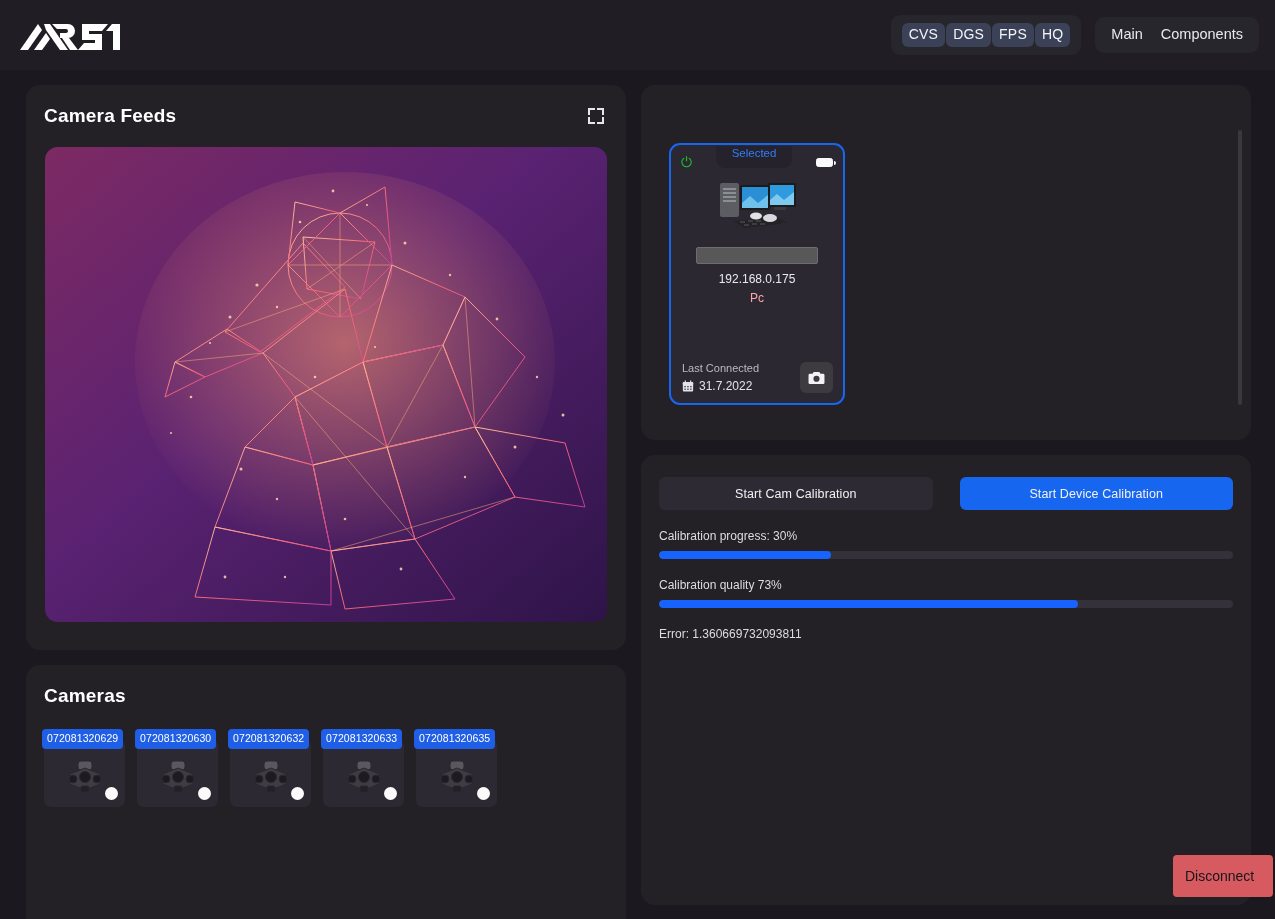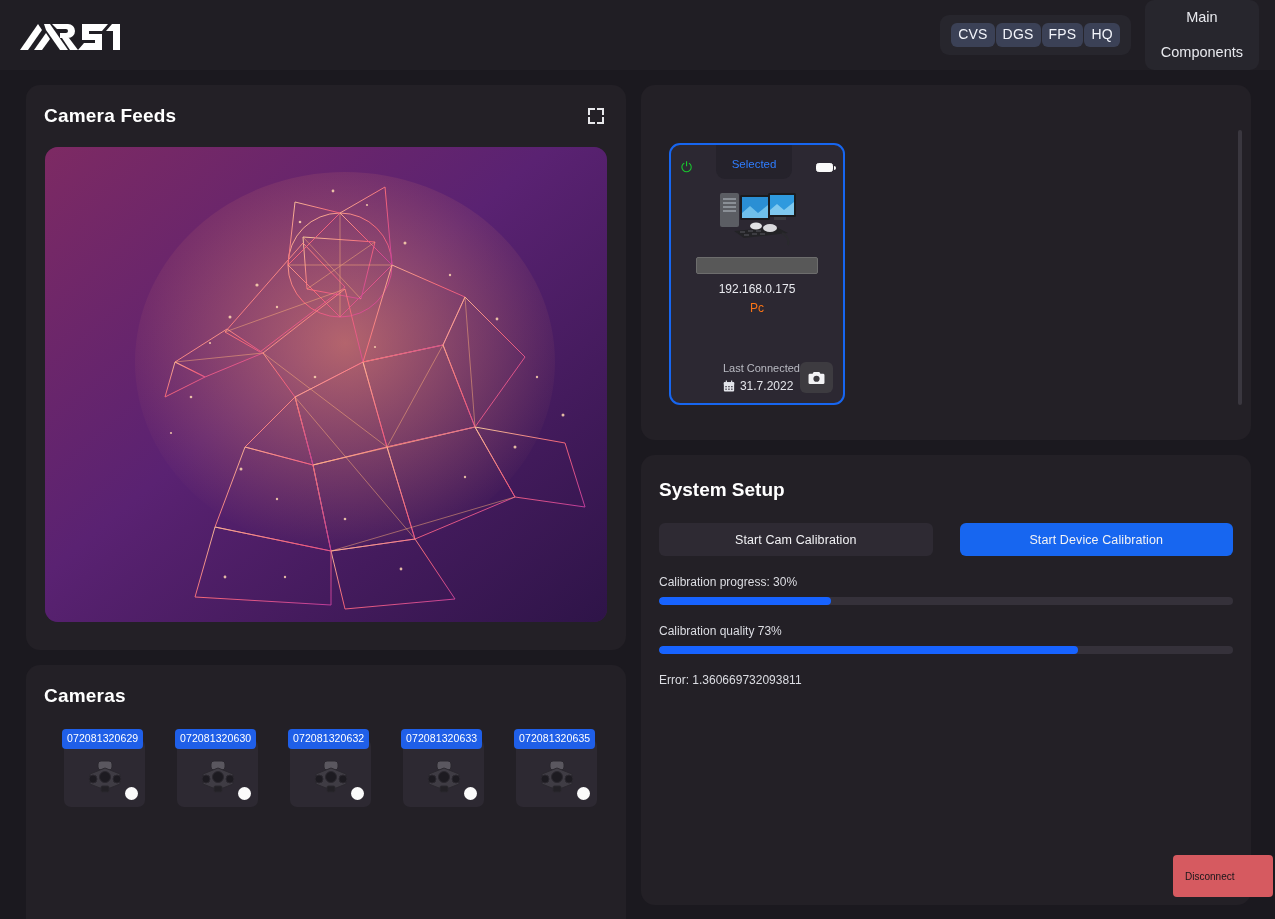--- a/index.html
+++ b/index.html
@@ -31,21 +31,20 @@
   .badge {
     background: #3b4156; color: #f2f4fa;
     font-size: 14px; font-weight: 400;
     border-radius: 6px; padding: 3px 7px 4px;
     letter-spacing: .2px; line-height: 1.15;
   }
   .nav-links {
     display: flex; align-items: center; gap: 18px;
     background: #27262d; border-radius: 9px;
     padding: 9px 16px;
-    flex-direction: column;
   }
   .nav-links a {
     color: #e8e9ee; font-size: 14.5px;
     text-decoration: none; line-height: 1.2;
   }
 
   
   .stage { position: absolute; top: 70px; left: 0; width: 1275px; height: 849px; text-decoration: underline; }
 
   .panel { background: #232026; border-radius: 14px; position: absolute; }
@@ -76,21 +75,21 @@
 
   
   #cameras-panel { left: 26px; top: 595px; width: 600px; height: 325px; }
   .cam-grid {
     display: flex; flex-wrap: wrap; gap: 9px 12px;
     padding: 22px 18px 0 18px;
   }
   .cam-tile {
     width: 81px; height: 68px; position: relative;
     background: #2d2932; border-radius: 7px;
-    margin-top: 10px; cursor: pointer; margin-left: 20px;
+    margin-top: 10px; cursor: pointer;
   }
   .cam-label {
     position: absolute; top: -10px; left: -2px;
     background: #1f5fe8; color: #fff;
     font-size: 10.5px; line-height: 1;
     padding: 4px 5px 5px; border-radius: 4px;
     white-space: nowrap; letter-spacing: .1px;
   }
   .cam-img { position: absolute; left: 50%; top: 20px; transform: translateX(-50%); }
   .cam-dot {
@@ -107,41 +106,41 @@
     background: #2c2832; border: 2px solid #1766f0;
     border-radius: 11px; cursor: pointer;
   }
   .dev-head {
     display: flex; align-items: center; justify-content: space-between;
     padding: 10px 10px 0;
   }
   .power-icon { color: #19c52f; font-size: 14px; line-height: 1; }
   .sel-pill {
     background: #25222b; color: #2f7dff; font-size: 11.5px;
-    padding: 13px 16px 9px; border-radius: 0 0 9px 9px;
+    padding: 1px 16px 9px; border-radius: 0 0 9px 9px;
     margin-top: -10px;
   }
   .batt-icon {
     width: 17px; height: 9px; border: 1.6px solid #fafafa;
     border-radius: 2.5px; position: relative; background: #fafafa;
   }
   .batt-icon:after {
     content:''; position:absolute; right:-4px; top:2px;
     width:2.5px; height:4px; background:#fafafa; border-radius:0 2px 2px 0;
   }
   .pc-img { display:block; margin: 8px auto 0; }
   .dev-bar {
     width: 122px; height: 17px; margin: 8px auto 0;
     background: #585858; border: 1px solid #6d6d6d; border-radius: 2px;
   }
   .dev-ip { text-align:center; color:#e9eaef; font-size:12px; margin-top:8px; }
-  .dev-type { text-align:center; color:#f97316; font-size:12px; margin-top:5px; }
+  .dev-type { text-align:center; color:#fca5a5; font-size:12px; margin-top:5px; }
   .dev-foot {
     position: absolute; left: 11px; right: 10px; bottom: 10px;
-    display: flex; align-items: flex-end; justify-content: flex-end;
+    display: flex; align-items: flex-end; justify-content: space-between;
   }
   .dev-lc-label { color:#b9bac2; font-size:11px; }
   .dev-date { color:#e3e4ea; font-size:12px; display:flex; align-items:center; gap:5px; margin-top:5px; }
   .cam-btn {
     width: 33px; height: 31px; background: #3d3b40;
     border-radius: 6px; display:flex; align-items:center; justify-content:center;
     cursor: pointer;
   }
   .dev-scroll {
     position:absolute; right: 9px; top: 45px;
@@ -168,21 +167,21 @@
   }
   .bar-fill { height: 100%; background: #1763ff; border-radius: 5px; }
   .ss-err { color:#dcdde3; font-size:12px; padding: 19px 0 0 18px; }
 
   
   #disconnect-button {
     position: absolute; right: -22px; bottom: 8px;
     background: #d65a60; color: #17161a;
     border: 0; border-radius: 4px;
     width: 100px; height: 42px;
-    font-size: 10px; font-family: "Liberation Sans", sans-serif;
+    font-size: 14px; font-family: "Liberation Sans", sans-serif;
     text-align: left; padding-left: 12px;
     cursor: pointer; overflow: hidden; white-space: nowrap;
   }
 </style>
 </head>
 <body>
 
 <div class="topbar">
   <div class="logo">
     <svg width="108" height="38" viewBox="0 0 108 38">
@@ -445,21 +444,20 @@
             <circle cx="9" cy="9.3" r="3.3" fill="#3d3b40"></circle>
           </svg>
         </div>
       </div>
     </div>
 
     <div class="dev-scroll"></div>
   </div>
 
   <div class="panel" id="system-setup-panel">
-    <div class="ss-title">System Setup</div>
     <div class="ss-btnrow">
       <button class="ss-btn secondary">Start Cam Calibration</button>
       <button class="ss-btn primary">Start Device Calibration</button>
     </div>
     <div class="ss-label">Calibration progress: 30%</div>
     <div class="bar-track">
       <div class="bar-fill" id="progress-fill" style="width: 30%;"></div>
     </div>
     <div class="ss-label">Calibration quality 73%</div>
     <div class="bar-track">

